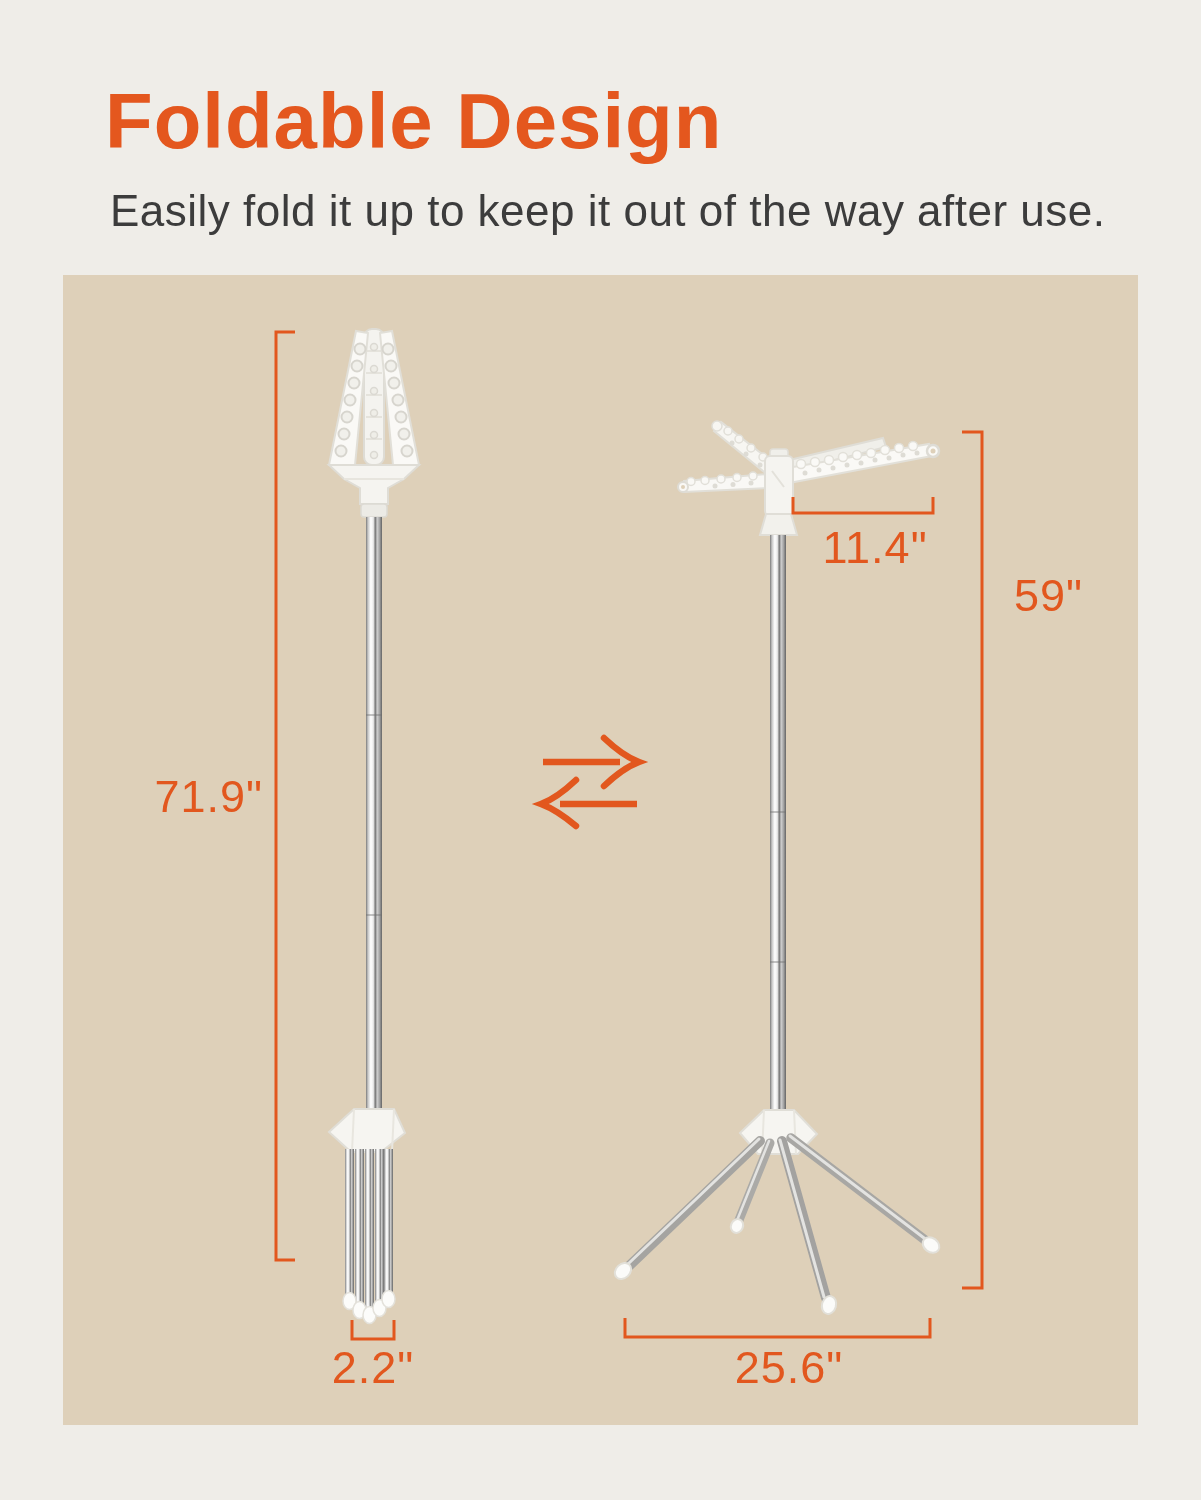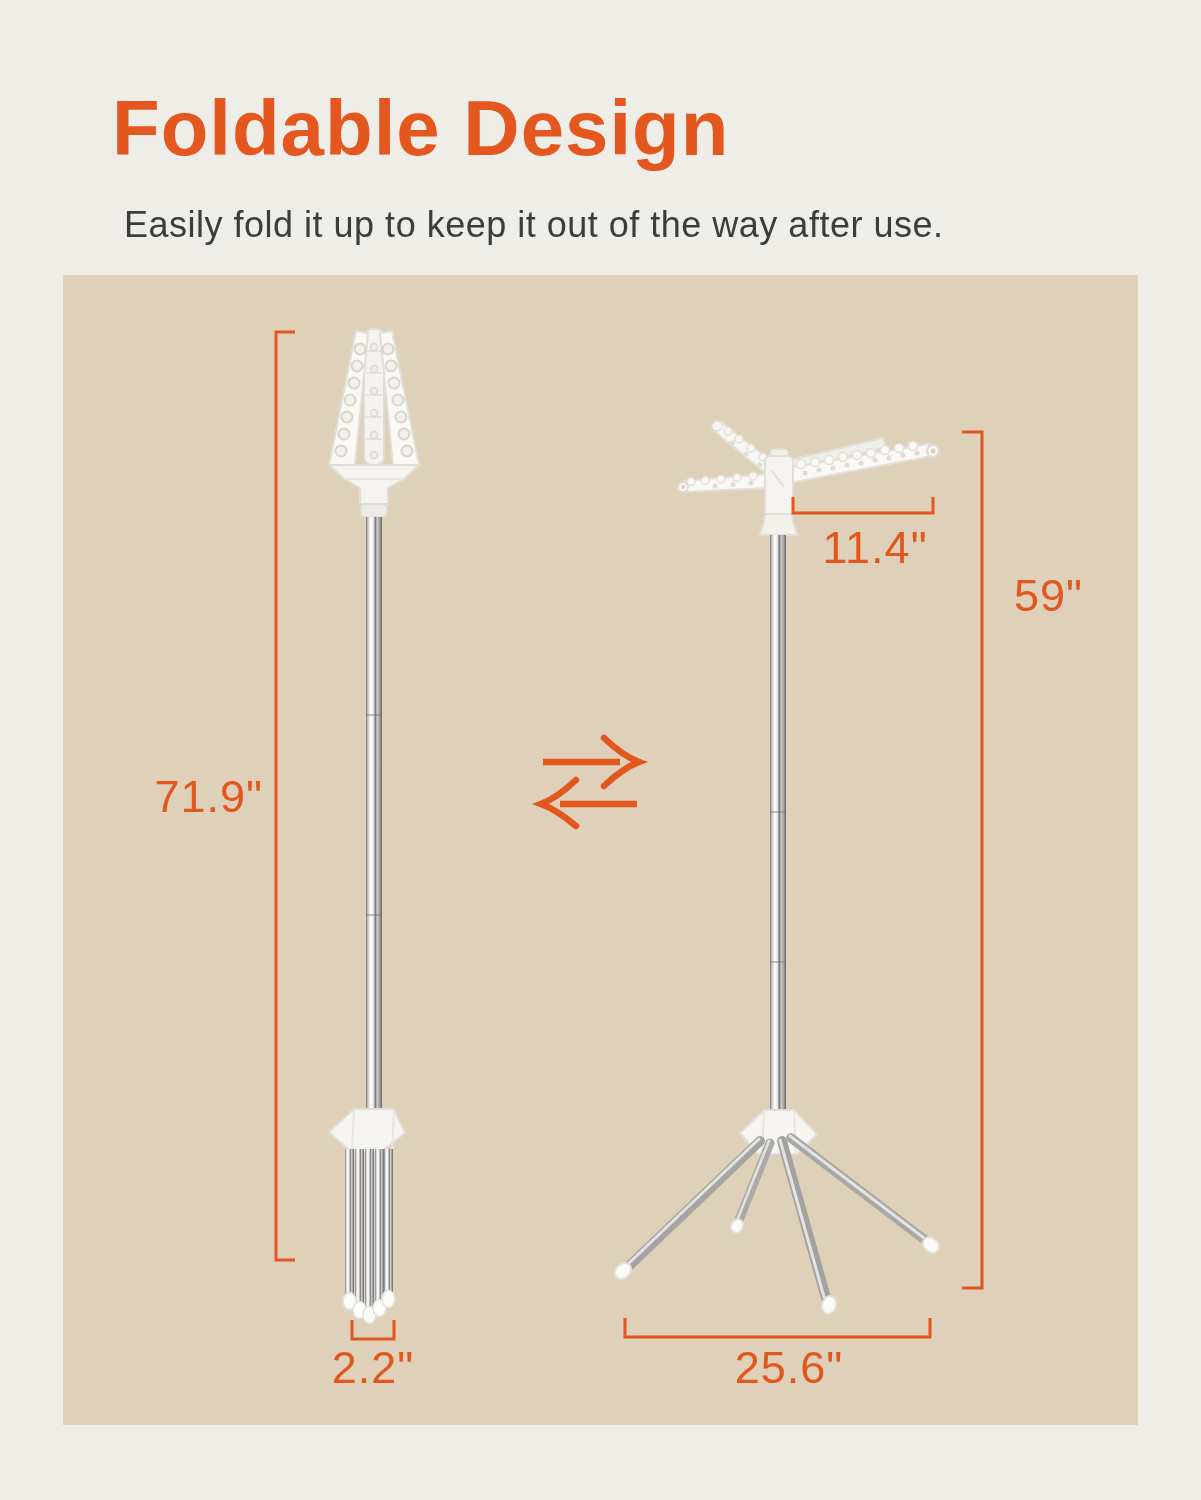--- a/index.html
+++ b/index.html
@@ -2,27 +2,27 @@
 <html><head>
 <meta charset="utf-8">
 <style>
   html,body{margin:0;padding:0;}
   body{
     width:1201px;height:1500px;position:relative;overflow:hidden;
     background:#EFEDE8;
     font-family:"Liberation Sans", sans-serif;
   }
   .title{
-    position:absolute;left:105px;top:80px;margin:7px;
+    position:absolute;left:105px;top:80px;margin:0;
     font-size:78px;line-height:82px;font-weight:bold;
     letter-spacing:1px;color:#E4571E;white-space:nowrap;
   }
   .subtitle{
-    position:absolute;left:110px;top:190px;margin:14px;
-    font-size:36px;line-height:42px;font-weight:normal;
+    position:absolute;left:110px;top:190px;margin:0;
+    font-size:44px;line-height:42px;font-weight:normal;
     letter-spacing:0.5px;color:#3C3C3C;white-space:nowrap;
   }
   .panel{
     position:absolute;left:63px;top:275px;width:1075px;height:1150px;
     background:#DED0B9;
   }
   .panel svg{position:absolute;left:0;top:0;}
   .dim{
     position:absolute;width:160px;text-align:center;
     color:#E2571E;font-size:45px;line-height:50px;letter-spacing:1px;

